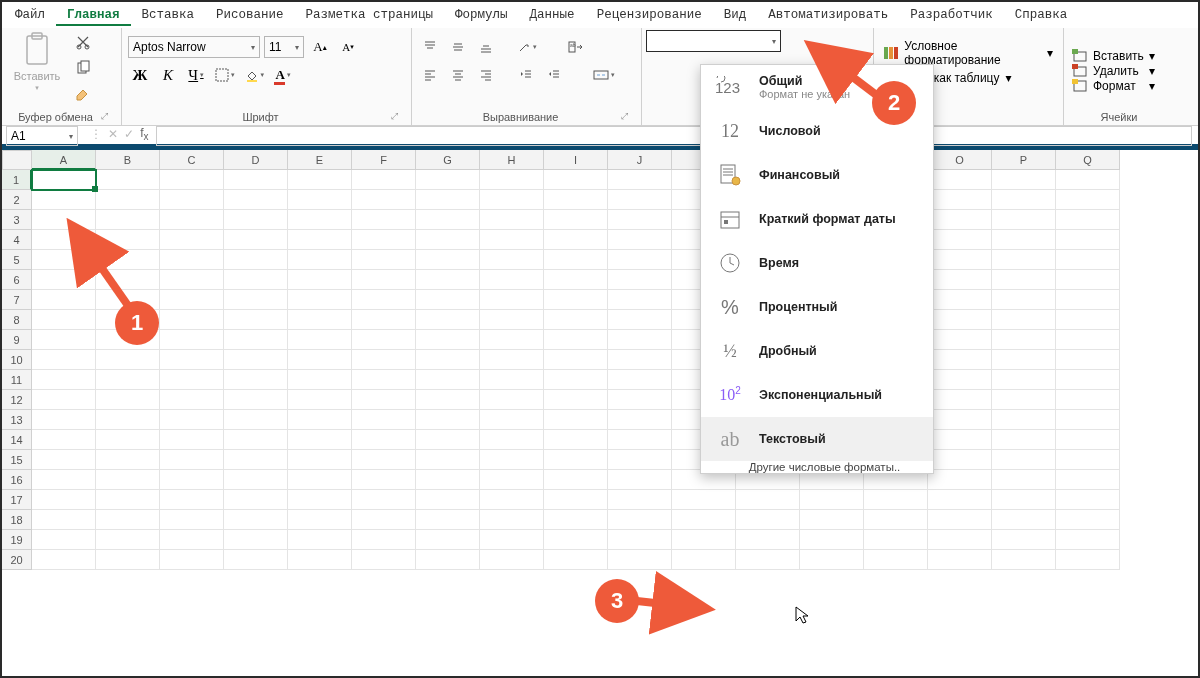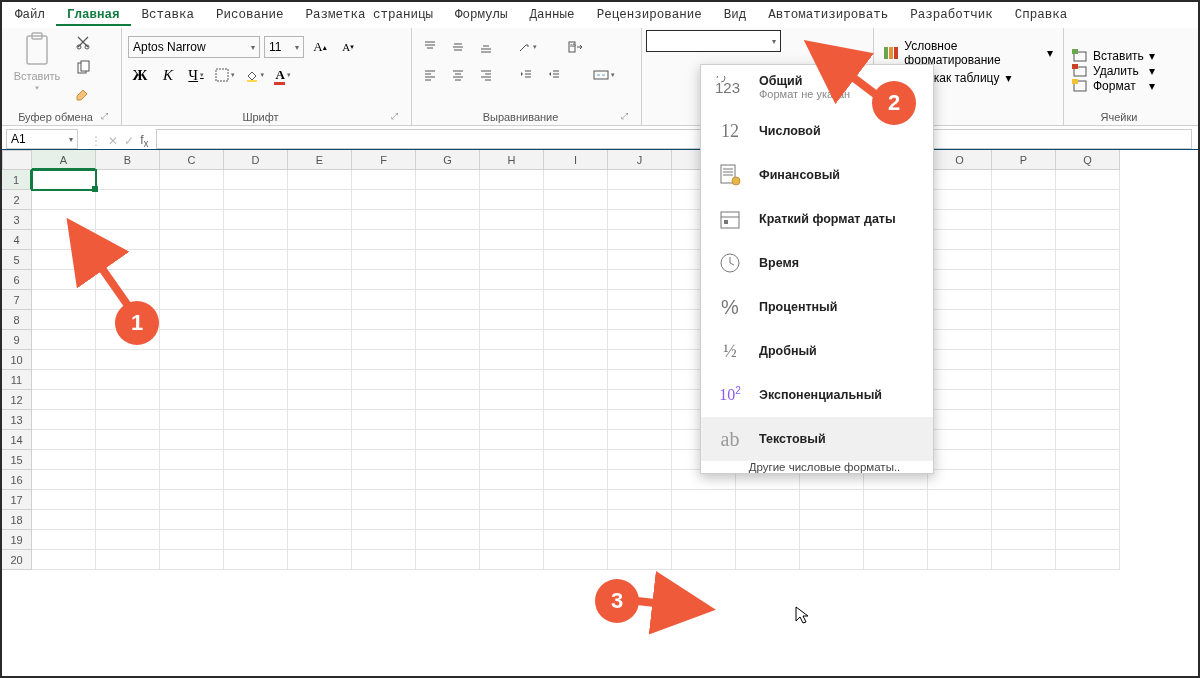--- a/index.html
+++ b/index.html
@@ -41,21 +41,21 @@
 .stylesgrp { width: 190px; }
 .styles-col { display:flex; flex-direction:column; gap:2px; font-size:12px; }
 .styles-col .srow { display:flex; align-items:center; gap:6px; padding:1px 4px; }
 
 .cellsgrp { width: 110px; }
 .cells-col { display:flex; flex-direction:column; gap:1px; font-size:12px; }
 .cells-col .crow { display:flex; align-items:center; gap:5px; padding:0 2px; }
 
 .num-selector { position: absolute; top: 2px; left: 4px; width: 135px; height: 22px; border: 1.5px solid #2a2a2a; background: #fff; display:flex; align-items:center; justify-content:flex-end; padding: 0 4px; font-size: 12px; }
 
-.formula-area { display: flex; align-items: flex-end; height: 24px; border-bottom: 1px solid #0c4a6e; background: #fff; font-size: 12px; }
+.formula-area { display: flex; align-items: flex-start; height: 24px; border-bottom: 6px solid #0c4a6e; background: #fff; font-size: 12px; }
 .namebox { width: 72px; border: 1px solid #ccc; height: 20px; margin: 0 4px; display:flex; align-items:center; justify-content:space-between; padding: 0 4px; }
 .fx-btns { display: flex; gap: 6px; padding: 0 8px; color: #888; align-items:center; }
 .formula-bar { flex: 1; border: 1px solid #ccc; height: 20px; margin-right: 6px; }
 
 .grid-area { display: flex; height: 510px; overflow: hidden; background:#fff; }
 .rowhdrs { display: flex; flex-direction: column; width: 30px; }
 .corner { width: 30px; height: 20px; background: #f3f3f3; border: 1px solid #d0d0d0; }
 .rowhdr { height: 20px; background: #f3f3f3; border-right: 1px solid #d0d0d0; border-bottom: 1px solid #d0d0d0; text-align: center; font-size: 11px; color: #555; line-height: 20px; }
 .cols { flex: 1; display: flex; flex-direction: column; }
 .colhdrs { display: flex; height: 20px; }

